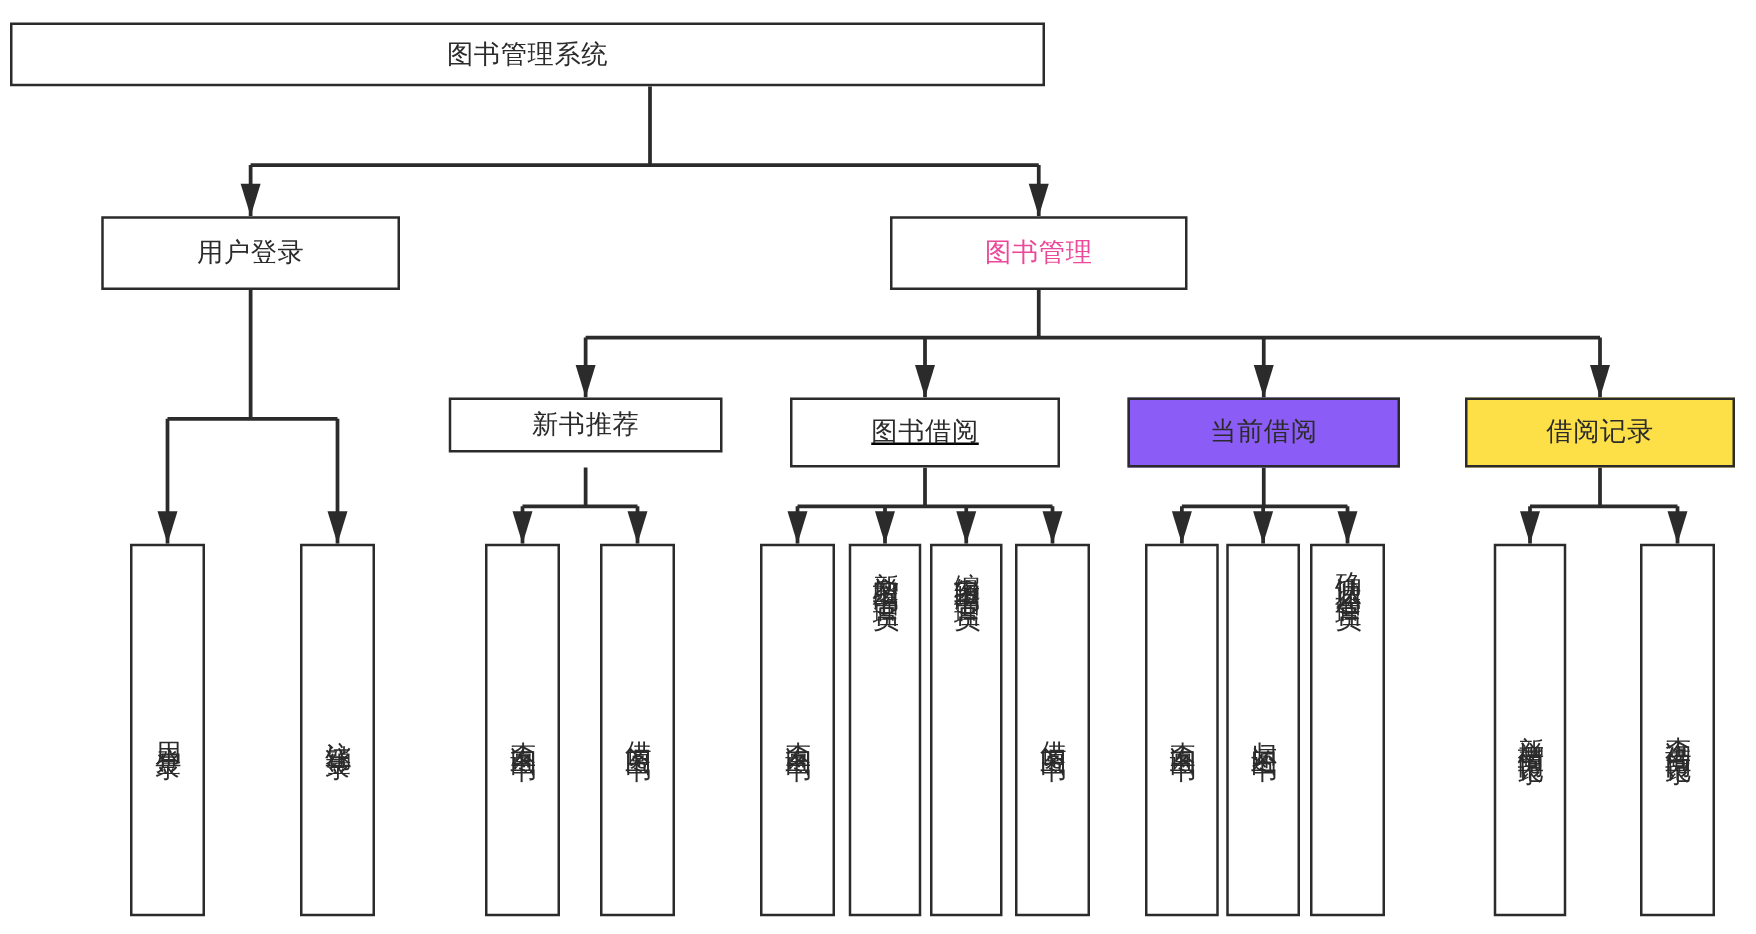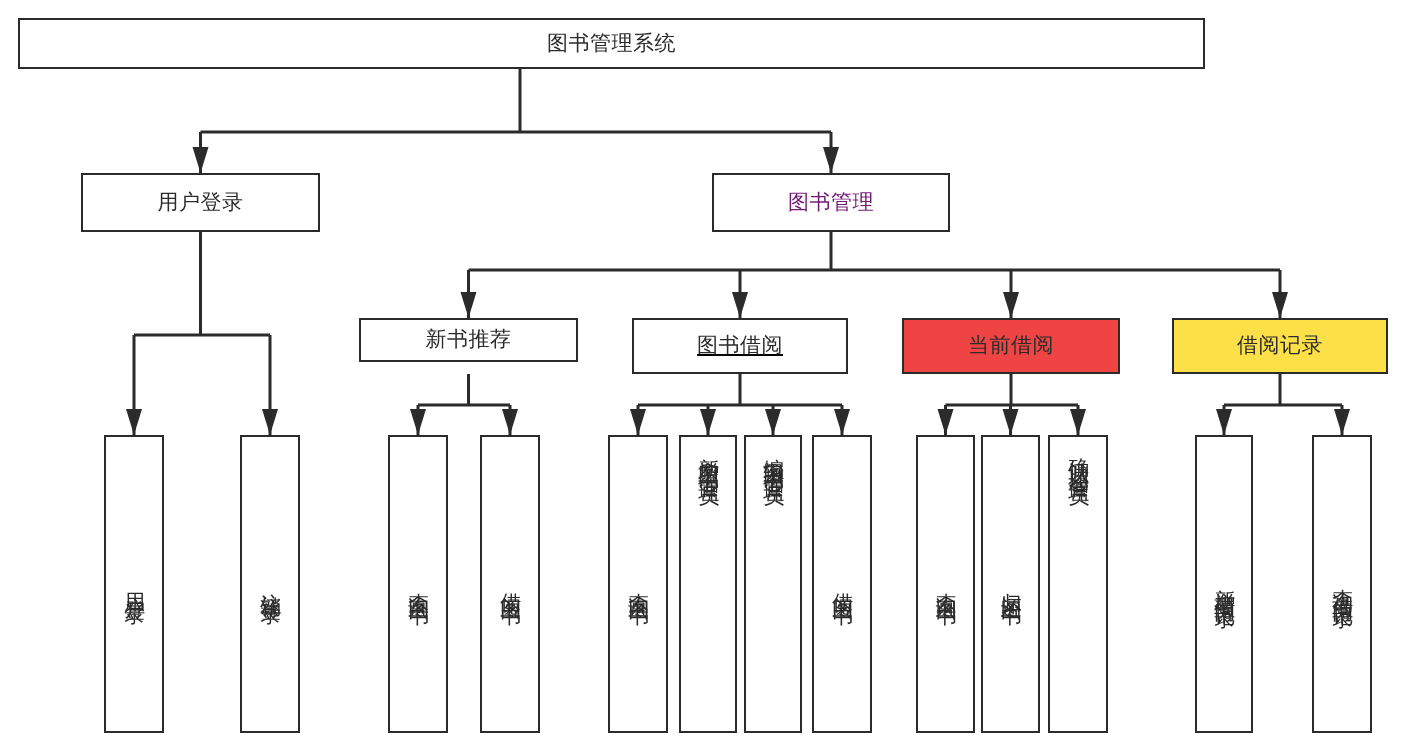--- a/index.html
+++ b/index.html
@@ -124,36 +124,36 @@
       <line x1="1078" y1="405" x2="1078" y2="435" stroke="#2b2b2b" stroke-width="3"></line>
       <path d="M 1070 409 L 1086 409 L 1078 435 Z" fill="#2b2b2b"></path>
       <line x1="1280" y1="374" x2="1280" y2="405" stroke="#2b2b2b" stroke-width="3"></line>
       <line x1="1224" y1="405" x2="1342" y2="405" stroke="#2b2b2b" stroke-width="3"></line>
       <line x1="1224" y1="405" x2="1224" y2="435" stroke="#2b2b2b" stroke-width="3"></line>
       <path d="M 1216 409 L 1232 409 L 1224 435 Z" fill="#2b2b2b"></path>
       <line x1="1342" y1="405" x2="1342" y2="435" stroke="#2b2b2b" stroke-width="3"></line>
       <path d="M 1334 409 L 1350 409 L 1342 435 Z" fill="#2b2b2b"></path>
     </svg>
   <div id="nodes-layer">
-      <div class="node-box" style="left: 18px; top: 18px; width: 1187px; height: 51px; border-color: rgb(43, 43, 43); background: rgb(255, 255, 255);">
+      <div class="node-box" style="left: 8px; top: 18px; width: 828px; height: 51px; border-color: rgb(43, 43, 43); background: rgb(255, 255, 255);">
         <span class="node-label" style="color: rgb(43, 43, 43);">图书管理系统</span>
       </div>
       <div class="node-box" style="left: 81px; top: 173px; width: 239px; height: 59px; border-color: rgb(43, 43, 43); background: rgb(255, 255, 255);">
         <span class="node-label" style="color: rgb(43, 43, 43);">用户登录</span>
       </div>
       <div class="node-box" style="left: 712px; top: 173px; width: 238px; height: 59px; border-color: rgb(43, 43, 43); background: rgb(255, 255, 255);">
-        <span class="node-label" style="color: #701a75;">图书管理</span>
+        <span class="node-label" style="color: #ec4899;">图书管理</span>
       </div>
       <div class="node-box" style="left: 359px; top: 318px; width: 219px; height: 44px; border-color: rgb(43, 43, 43); background: rgb(255, 255, 255);">
         <span class="node-label" style="color: rgb(43, 43, 43);">新书推荐</span>
       </div>
       <div class="node-box" style="left: 632px; top: 318px; width: 216px; height: 56px; border-color: rgb(43, 43, 43); background: rgb(255, 255, 255); text-decoration: underline;">
         <span class="node-label" style="color: rgb(43, 43, 43);">图书借阅</span>
       </div>
-      <div class="node-box" style="left: 902px; top: 318px; width: 218px; height: 56px; border-color: rgb(43, 43, 43); background: #ef4444; justify-content: center;">
+      <div class="node-box" style="left: 902px; top: 318px; width: 218px; height: 56px; border-color: rgb(43, 43, 43); background: #8b5cf6; justify-content: center;">
         <span class="node-label" style="color: rgb(43, 43, 43);">当前借阅</span>
       </div>
       <div class="node-box" style="left: 1172px; top: 318px; width: 216px; height: 56px; border-color: rgb(43, 43, 43); background: #fde047;">
         <span class="node-label" style="color: rgb(43, 43, 43);">借阅记录</span>
       </div>
       <div class="node-box vertical" style="left: 104px; top: 435px; width: 60px; height: 298px; border-color: rgb(43, 43, 43); background: rgb(255, 255, 255);">
         <span class="node-label" style="color: rgb(43, 43, 43);">用户登录</span>
       </div>
       <div class="node-box vertical" style="left: 240px; top: 435px; width: 60px; height: 298px; border-color: rgb(43, 43, 43); background: rgb(255, 255, 255);">
         <span class="node-label" style="color: rgb(43, 43, 43);">注销登录</span>

